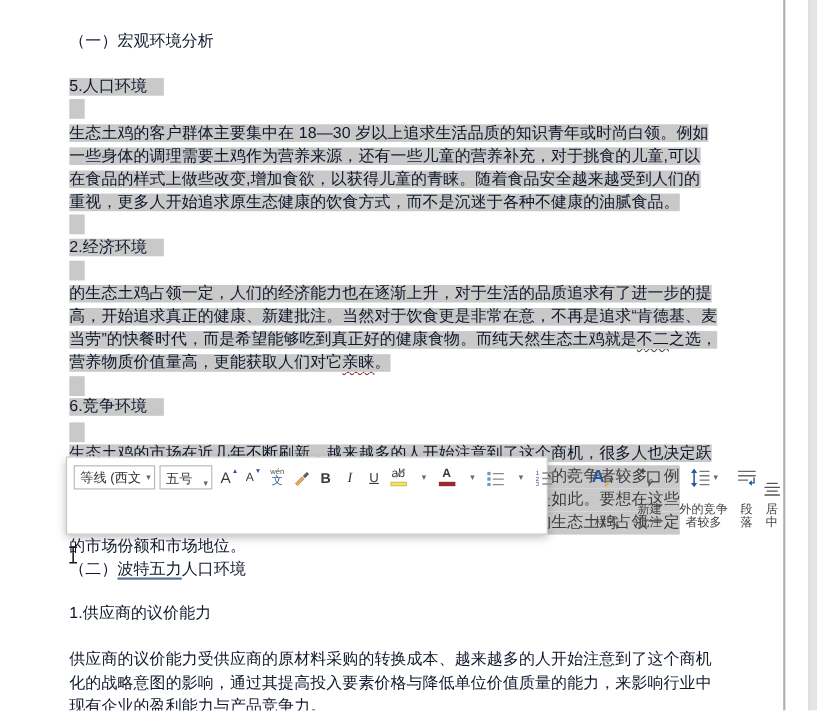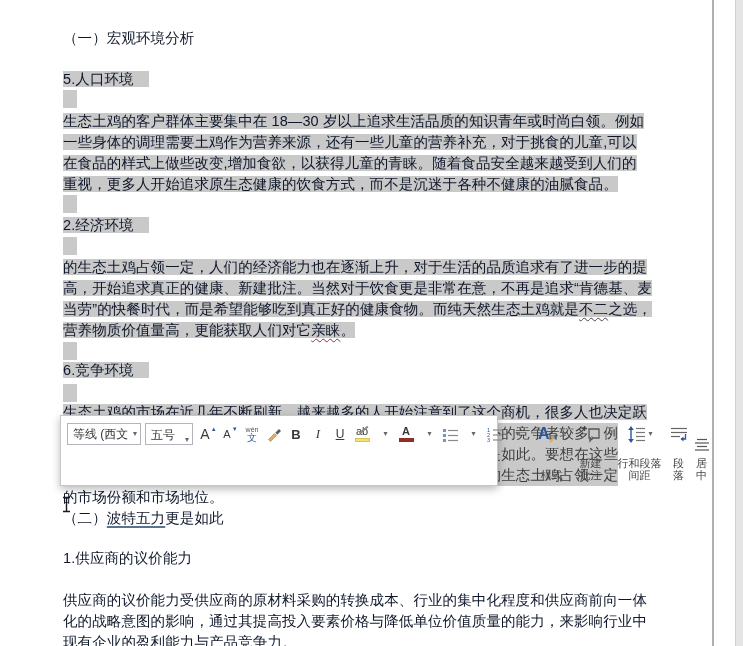--- a/index.html
+++ b/index.html
@@ -104,25 +104,25 @@
 
 <div class="ln" style="top:360px"><span class="hl-pad">6.竞争环境</span></div>
 <div class="pmark" style="top:384px"></div>
 
 <div class="ln" style="top:402px"><span class="hl">生态土鸡的市场在近几年不断刷新，越来越多的人开始注意到了这个商机，很多人也决定跃</span></div>
 <div class="band" style="top:423px">外的竞争者较多。例</div>
 <div class="band" style="top:444px">更是如此。要想在这些</div>
 <div class="band" style="top:465px">的生态土鸡占领一定</div>
 <div class="ln" style="top:487px">的市场份额和市场地位。</div>
 
-<div class="ln" style="top:508px"><span>（二）</span><span class="ulink">波特五力</span><span>更是如此</span></div>
+<div class="ln" style="top:508px"><span>（二）</span><span class="ulink">波特五力</span><span>人口环境</span></div>
 
 <div class="ln" style="top:548px">1.供应商的议价能力</div>
 
-<div class="ln" style="top:590px">供应商的议价能力受供应商的原材料采购的转换成本、行业的集中化程度和供应商前向一体</div>
+<div class="ln" style="top:590px">供应商的议价能力受供应商的原材料采购的转换成本、越来越多的人开始注意到了这个商机</div>
 <div class="ln" style="top:611px">化的战略意图的影响，通过其提高投入要素价格与降低单位价值质量的能力，来影响行业中</div>
 <div class="ln" style="top:632px">现有企业的盈利能力与产品竞争力。</div>
 
 <div class="mini-toolbar">
   <div class="tb-left">
     <div class="tb-row">
       <div class="combo combo-font">
         <span>等线 (西文</span>
         <span class="chev">▾</span>
       </div>
@@ -243,21 +243,21 @@
         <line x1="4" y1="3" x2="4" y2="14" stroke="#2b579a" stroke-width="1.4"></line>
         <path d="M4 0 L1.2 4 h5.6 Z" fill="#2b579a"></path>
         <path d="M4 17 L1.2 13 h5.6 Z" fill="#2b579a"></path>
         <line x1="9" y1="2.5" x2="18" y2="2.5" stroke="#777" stroke-width="1.2"></line>
         <line x1="9" y1="6.5" x2="18" y2="6.5" stroke="#777" stroke-width="1.2"></line>
         <line x1="9" y1="10.5" x2="18" y2="10.5" stroke="#777" stroke-width="1.2"></line>
         <line x1="9" y1="14.5" x2="18" y2="14.5" stroke="#777" stroke-width="1.2"></line>
       </svg>
       <span class="chev">▾</span>
     </span>
-    <span class="lbl" style="width:48px">行和段落间距</span>
+    <span class="lbl" style="width:48px">外的竞争者较多</span>
   </div>
 
   <div class="tallbtn" style="width:34px;justify-content:space-between">
     <span class="icon-row">
       <svg width="18" height="16" viewBox="0 0 18 16">
         <line x1="1" y1="2.5" x2="17" y2="2.5" stroke="#666" stroke-width="1.2"></line>
         <line x1="1" y1="6.5" x2="17" y2="6.5" stroke="#666" stroke-width="1.2"></line>
         <line x1="1" y1="10.5" x2="10" y2="10.5" stroke="#666" stroke-width="1.2"></line>
         <path d="M15.5 8 v5 h-4" fill="none" stroke="#2b579a" stroke-width="1.3"></path>
         <path d="M13.5 10.5 L10.5 13 L13.5 15.5 Z" fill="#2b579a"></path>

